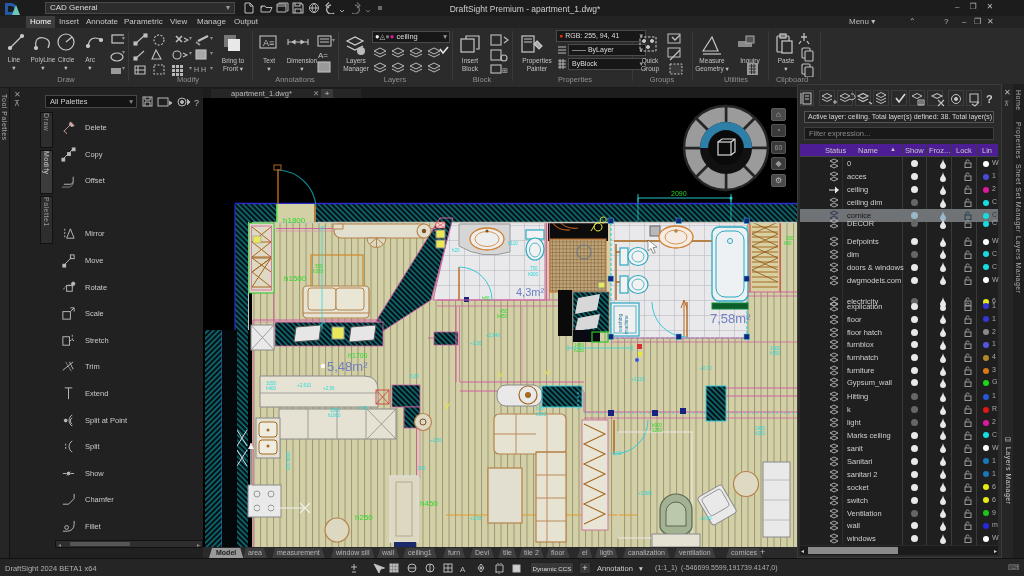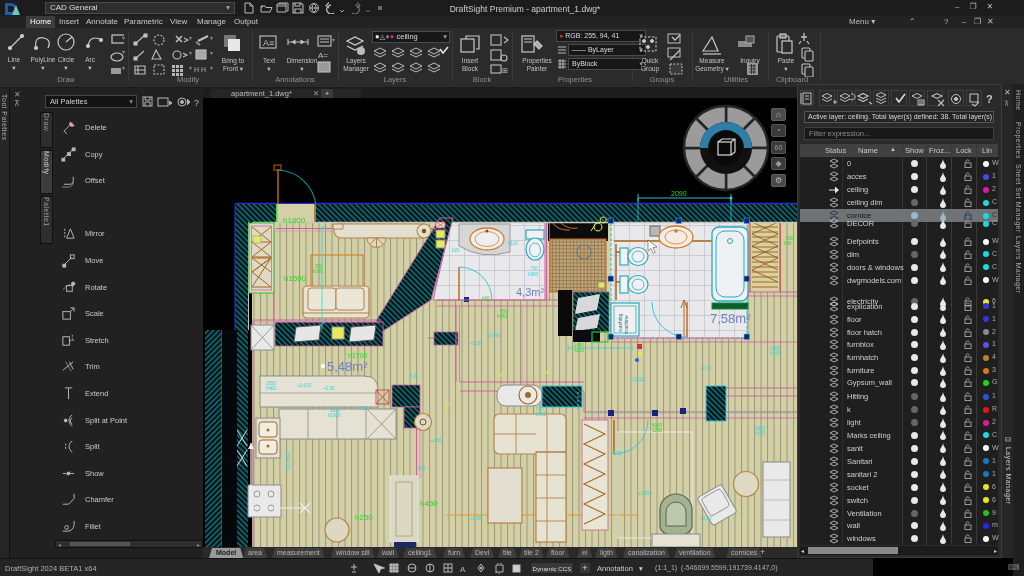--- a/index.html
+++ b/index.html
@@ -29,21 +29,21 @@
 #docbar{left:203px;top:88px;width:821px;height:10px;background:#1d1d1d}
 
 #rpanel{left:797px;top:84px;width:205px;height:474px;background:#2a2a2a;border:1px solid #3c3c3c}
 #rtitlecol{left:1002px;top:84px;width:11px;height:474px;background:#262626}
 #rtabs{left:1013px;top:84px;width:11px;height:492px;background:#1f1f1f}
 .lrow{position:absolute;left:2px;width:198px;height:12.93px;font-size:7.5px;color:#cfcfcf}
 .lrow .nm{position:absolute;left:47px;top:2px}
 .dot{position:absolute;border-radius:50%}
 
 #sheetbar{left:203px;top:547px;width:594px;height:11px;background:#2a2a2a}
-#statusbar{left:0;top:558px;width:873px;height:18px;background:#252525;border-top:1px solid #111}
+#statusbar{left:0;top:558px;width:1024px;height:18px;background:#252525;border-top:1px solid #111}
 .stab{position:absolute;top:1px;height:10px;line-height:10px;font-size:7px;color:#b5b5b5;padding:0 5px;background:#3e3e3e;clip-path:polygon(3px 0,calc(100% - 3px) 0,100% 100%,0 100%)}
 </style></head>
 <body>
 <div class="abs" id="titlebar">
  <svg class="abs" style="left:3px;top:1px" width="18" height="15" viewBox="0 0 18 15">
   <path d="M2 2 h6 a6 6 0 0 1 0 12 h-6 Z M5 5 v6 h3 a3 3 0 0 0 0 -6 Z" fill="#2458a8"></path>
   <path d="M9 14 L13 4 L17 14 Z" fill="#6ec8b8"></path>
  </svg>
  <div class="abs" style="left:45px;top:2px;width:190px;height:12px;background:#2d2d2d;border:1px solid #4a4a4a;color:#ddd;font-size:8px;line-height:10px;padding-left:4px">CAD General<span style="position:absolute;right:4px;color:#999">▾</span></div>
  <svg class="abs" style="left:243px;top:2px" width="230" height="12" viewBox="0 0 230 12">
@@ -867,21 +867,21 @@
    <path d="M112 5 l5 -2.5 5 2.5 -5 2.5 Z M118 9 h6 v5 h-6 Z M119 11 h4 m-4 2 h4"></path>
    <path d="M132 5 l5 -2.5 5 2.5 -5 2.5 Z M138 9 l6 6 m0 -6 l-6 6" stroke-width="1.1"></path>
    <circle cx="156" cy="8" r="4.5"></circle>
         <circle cx="156" cy="8" r="1.6" fill="#c0c0c0"></circle>
    <path d="M170 3 h8 v8 h-8 Z M172 13 l3 2 4 -4" stroke-width="1.1"></path>
   </g>
   <text x="186" y="12" font-size="11" fill="#ccc" font-weight="bold">?</text>
  </svg>
  <div class="abs" style="left:6px;top:26px;width:190px;height:12px;background:#242424;border:1px solid #555;color:#d8d8d8;font-size:7px;line-height:10px;padding-left:3px;white-space:nowrap;overflow:hidden">Active layer: ceiling. Total layer(s) defined: 38. Total layer(s)</div>
  <div class="abs" style="left:6px;top:42px;width:190px;height:13px;background:#191919;border:1px solid #3e3e3e;color:#8a8a8a;font-size:7.5px;line-height:11px;padding-left:4px">Filter expression...</div>
- <div class="abs" style="left:2px;top:59px;width:198px;height:13px;background:#404040;border-bottom:1px solid #444;color:#c8c8c8;font-size:7.5px">
+ <div class="abs" style="left:2px;top:59px;width:198px;height:13px;background:#4c1d95;border-bottom:1px solid #444;color:#c8c8c8;font-size:7.5px">
   <span style="position:absolute;left:25px;top:2px">Status</span>
   <span style="position:absolute;left:58px;top:2px">Name</span>
   <span style="position:absolute;left:90px;top:2px;font-size:6px">▲</span>
   <span style="position:absolute;left:105px;top:2px">Show</span>
   <span style="position:absolute;left:129px;top:2px">Froz...</span>
   <span style="position:absolute;left:156px;top:2px">Lock</span>
   <span style="position:absolute;left:182px;top:2px">Lin</span>
  </div>
  <div class="abs" style="left:2px;top:72px;width:198px;height:388px;background:#1f1f1f"></div>
  <div class="abs" style="left:44px;top:72px;width:1px;height:388px;background:#2e2e2e"></div>

